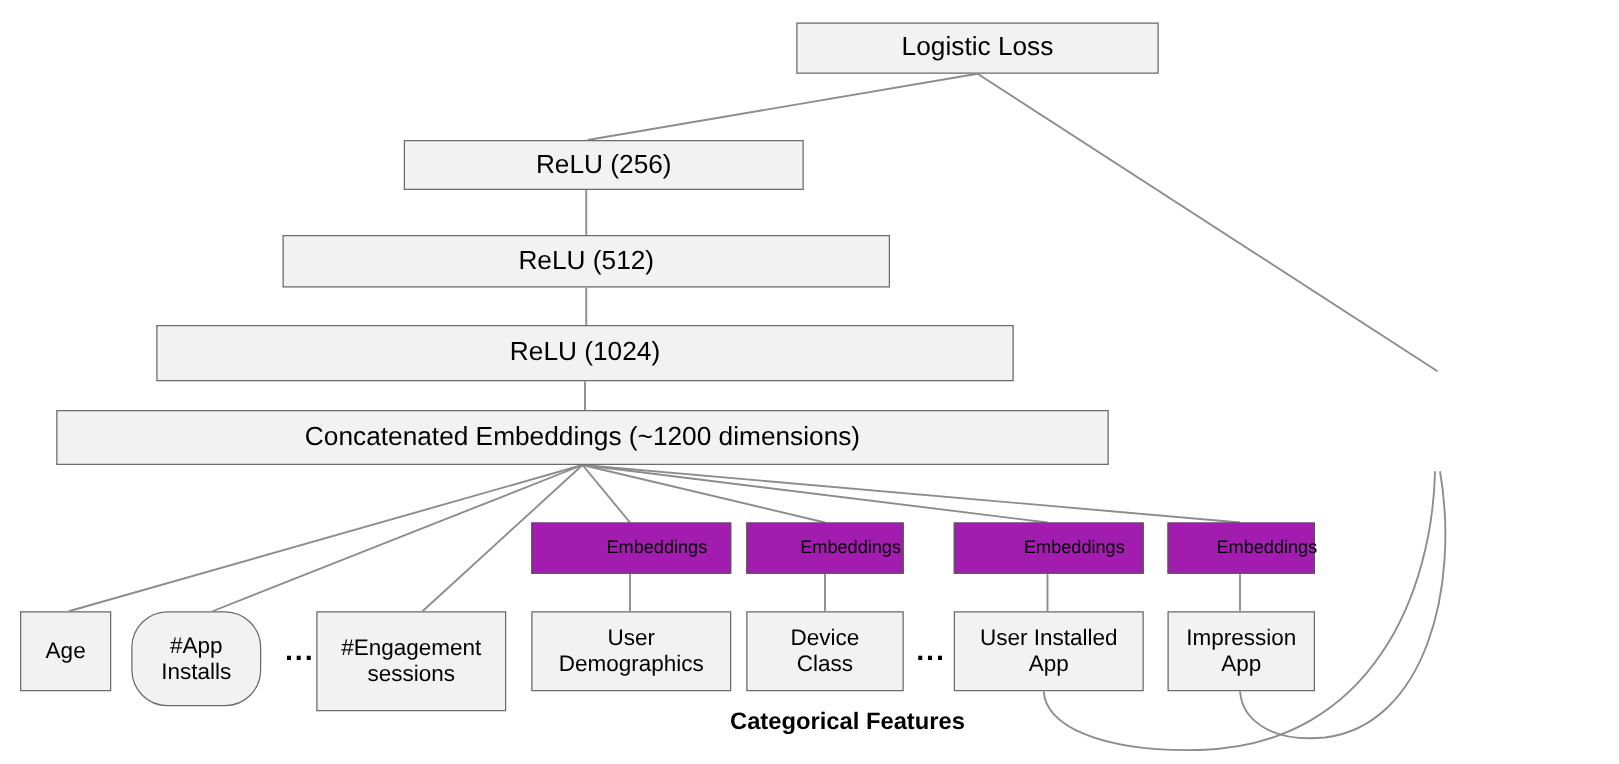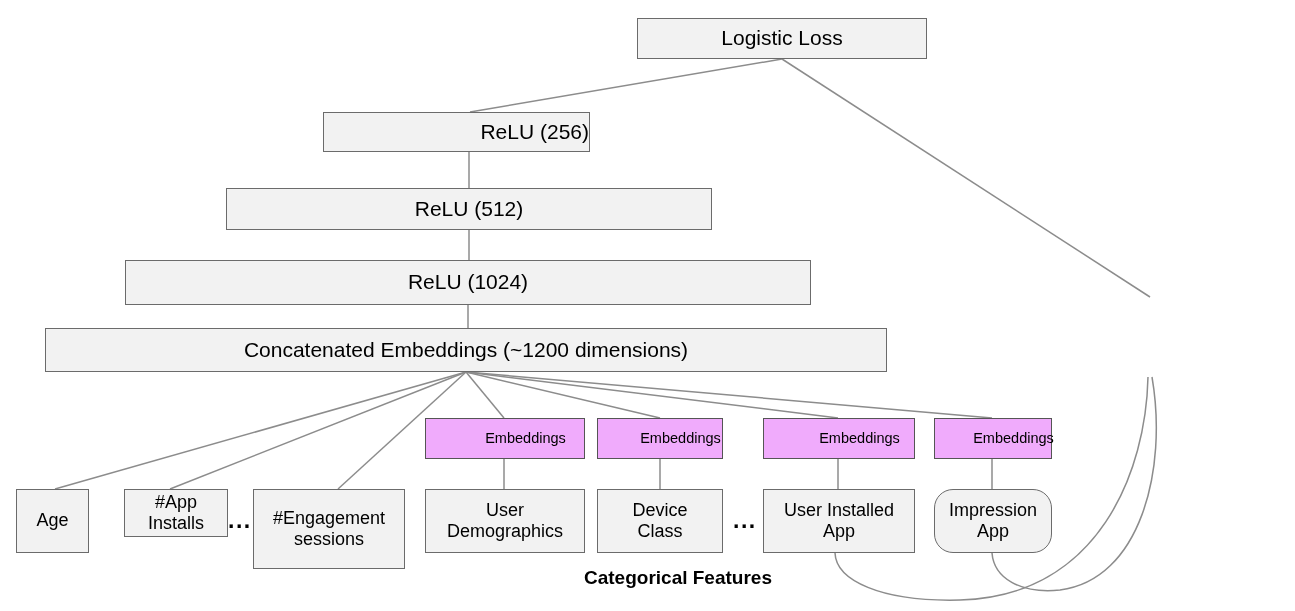--- a/index.html
+++ b/index.html
@@ -33,21 +33,21 @@
     align-items: center;
     justify-content: center;
     text-align: center;
     background: #f2f2f2;
     border: 1.6px solid #6b6b6b;
     color: #000000;
     line-height: 1.18;
     white-space: pre-line;
   }
   .node.shaded {
-    background: #f0abfc;
+    background: #a21caf;
     border: 1.6px solid #555555;
     padding-left: 41px;
   }
   .node.big   { font-size: 21px; }
   .node.mid   { font-size: 18px; }
   .node.small { font-size: 14.5px; }
   .grouplabel {
     position: absolute;
     font-size: 19px;
     font-weight: bold;
@@ -97,21 +97,21 @@
 
       <path d="M 1148 377 C 1146 470, 1100 596, 960 600 C 880 602, 836 580, 835 553"></path>
       <path d="M 1152 377 C 1168 470, 1140 580, 1060 590 C 1020 594, 994 578, 992 553"></path>
     </g>
   </svg>
 
   <div class="node big" style="left:637px; top:18px; width:290px; height:41px;">
     <span>Logistic Loss</span>
   </div>
 
-  <div class="node big" style="left:323px; top:112px; width:267px; height:40px;justify-content:flex-end;">
+  <div class="node big" style="left:323px; top:112px; width:320px; height:40px;">
     <span>ReLU (256)</span>
   </div>
 
   <div class="node big" style="left:226px; top:188px; width:486px; height:42px;">
     <span>ReLU (512)</span>
   </div>
 
   <div class="node big" style="left:125px; top:260px; width:686px; height:45px;">
     <span>ReLU (1024)</span>
   </div>
@@ -130,21 +130,21 @@
   <div class="node small shaded" style="left:763px; top:418px; width:152px; height:41px;">
     <span>Embeddings</span>
   </div>
   <div class="node small shaded" style="left:934px; top:418px; width:118px; height:41px;">
     <span>Embeddings</span>
   </div>
 
   <div class="node mid" style="left:16px; top:489px; width:73px; height:64px;">
     <span>Age</span>
   </div>
-  <div class="node mid" style="left:124px; top:489px; width:104px; height:48px;">
+  <div class="node mid" style="left:105px; top:489px; width:104px; height:76px;border-radius:29px;">
     <span>#App
 Installs</span>
   </div>
   <div class="ellipsis" style="left:228px; top:509px;">...</div>
   <div class="node mid" style="left:253px; top:489px; width:152px; height:80px;">
     <span>#Engagement
 sessions</span>
   </div>
 
   <div class="node mid" style="left:425px; top:489px; width:160px; height:64px;">
@@ -153,20 +153,20 @@
   </div>
   <div class="node mid" style="left:597px; top:489px; width:126px; height:64px;">
     <span>Device
 Class</span>
   </div>
   <div class="ellipsis" style="left:733px; top:509px;">...</div>
   <div class="node mid" style="left:763px; top:489px; width:152px; height:64px;">
     <span>User Installed
 App</span>
   </div>
-  <div class="node mid" style="left:934px; top:489px; width:118px; height:64px;border-radius:19px;">
+  <div class="node mid" style="left:934px; top:489px; width:118px; height:64px;">
     <span>Impression
 App</span>
   </div>
 
   <div class="grouplabel" style="left:584px; top:567px;">Categorical Features</div>
 
 </div>
 
 </body></html>

